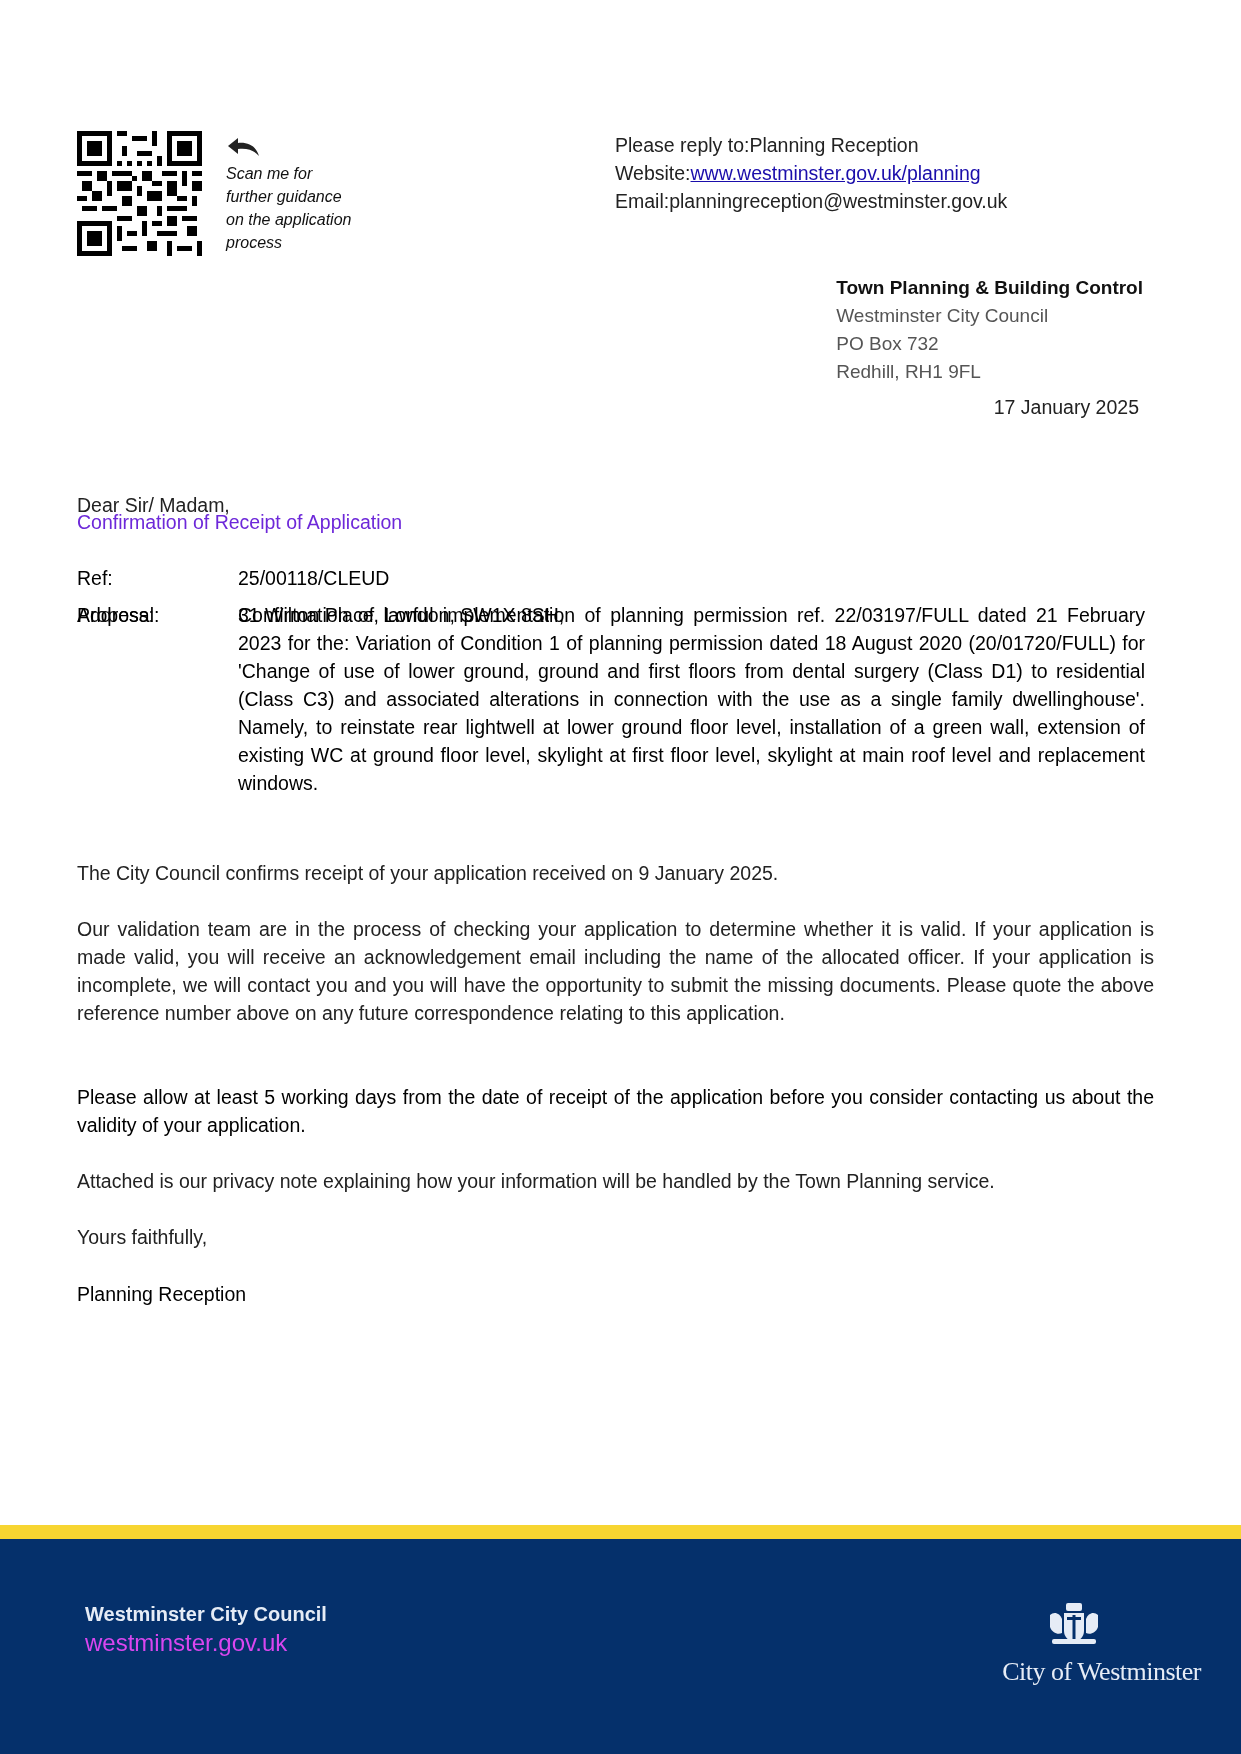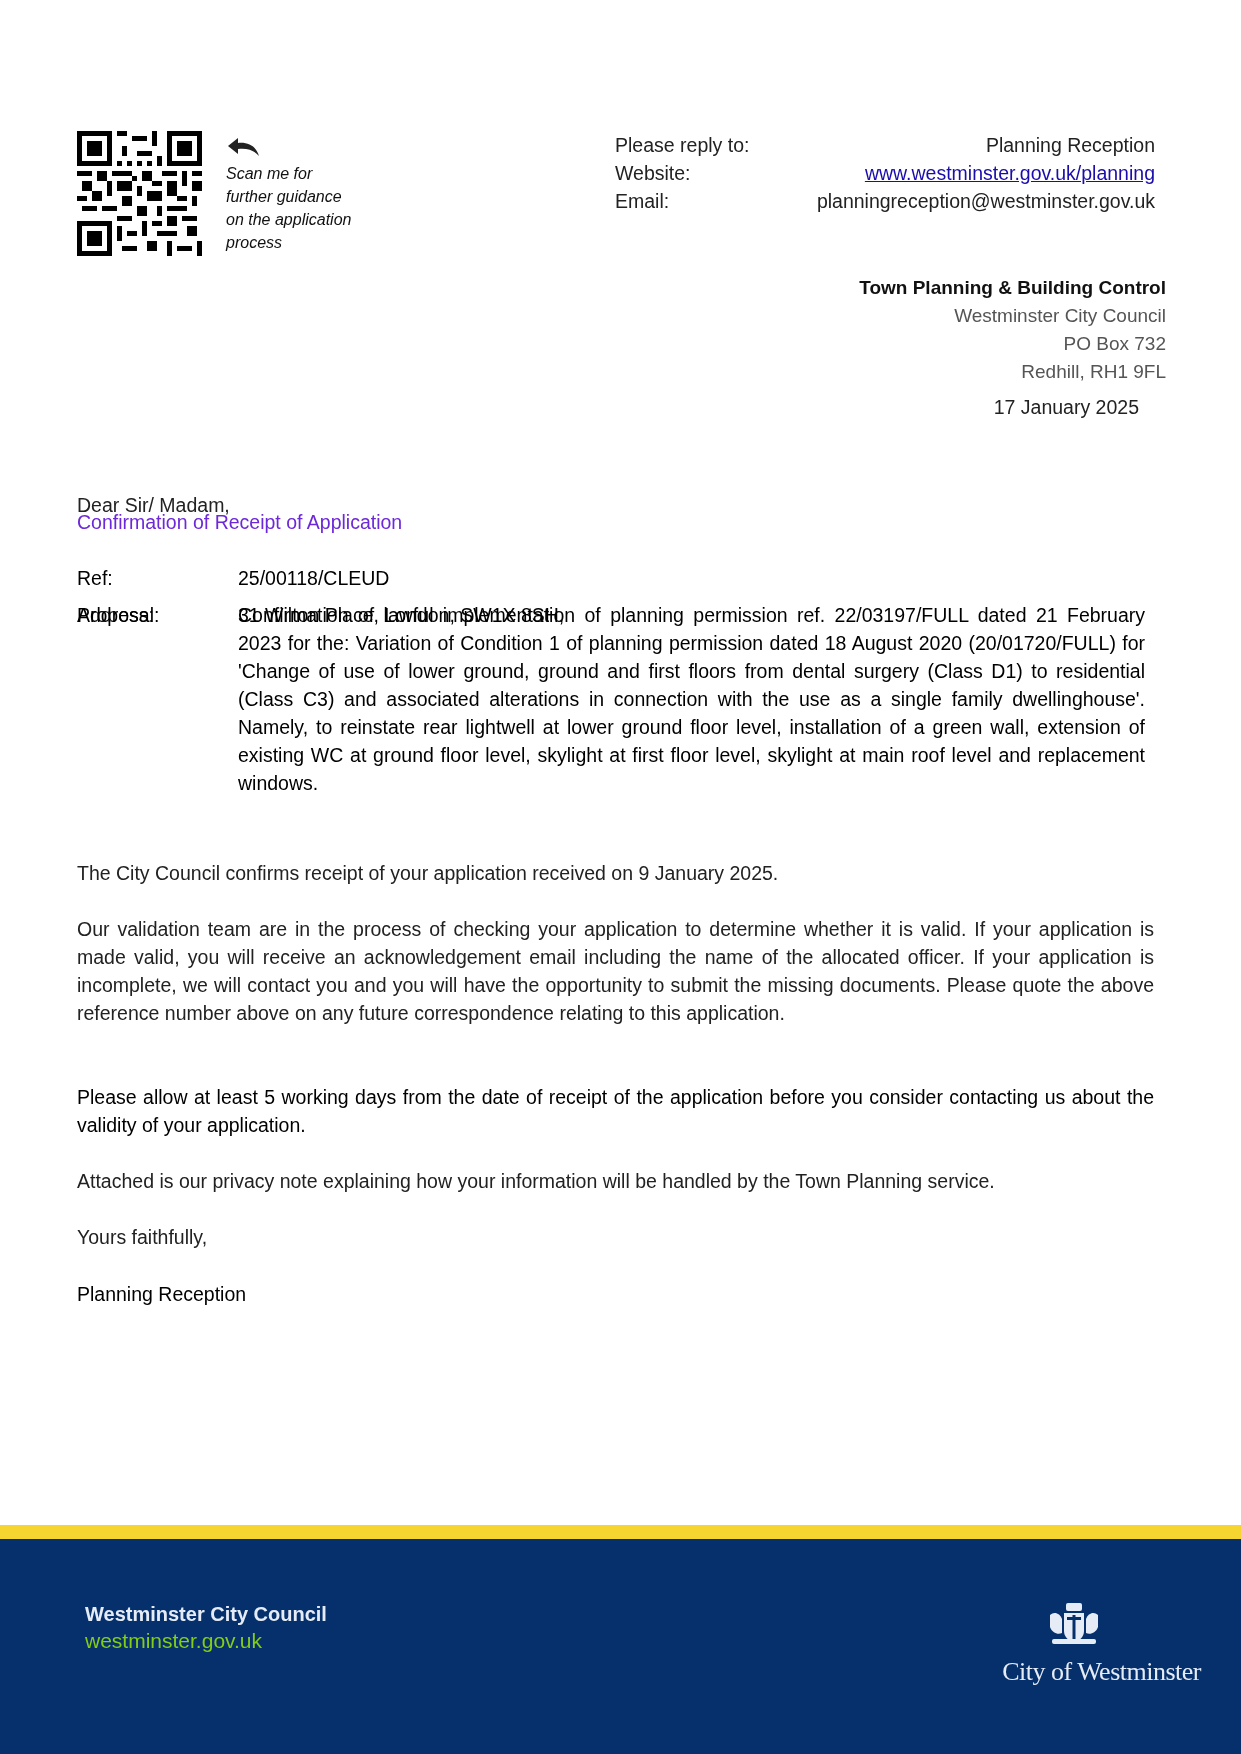--- a/index.html
+++ b/index.html
@@ -6,25 +6,25 @@
   html, body { width: 1241px; height: 1754px; background: #ffffff; overflow: hidden; }
   body { position: relative; font-family: "Liberation Sans", "DejaVu Sans", sans-serif; color: #1a1a1a; }
 
   .qr { position: absolute; left: 77px; top: 130px; width: 125px; height: 127px; }
   .qr svg { width: 100%; height: 100%; display: block; }
   .scan-block { position: absolute; left: 226px; top: 136px; width: 160px; }
   .arrow-icon { width: 36px; height: 24px; display: block; margin-bottom: 2px; }
   .scan-text { font-style: italic; font-size: 16px; line-height: 23px; color: #111; white-space: pre-line; }
 
   .reply-block { position: absolute; left: 615px; top: 131px; width: 540px; font-size: 19.5px; color: #222; }
-  .reply-row { display: flex; justify-content: space-between; height: 28px; line-height: 28px; }
+  .reply-row { display: flex; height: 28px; line-height: 28px; }
   .reply-value { text-align: right; }
   .reply-link { color: #1a0dab; text-decoration: underline; }
 
-  .addr-block { position: absolute; right: 75px; top: 274px; text-align: right; font-size: 19px; line-height: 28px; color: #555; }
+  .addr-block { position: absolute; right: 98px; top: 274px; text-align: left; font-size: 19px; line-height: 28px; color: #555; }
   .addr-title { font-weight: bold; color: #111; }
   .date { position: absolute; right: 102px; top: 396px; font-size: 19.5px; color: #222; }
 
   .body-text { position: absolute; left: 77px; width: 1077px; font-size: 19.5px; line-height: 28px; color: #222; }
   .salutation { top: 451px; margin-top: 40px; }
   .subject { top: 508px; color: #6d28d9; font-weight: 500; }
 
   .field { position: absolute; left: 77px; width: 1068px; display: flex; font-size: 19.5px; line-height: 28px; color: #000; }
   .field-label { width: 161px; flex: none; }
   .field-value { flex: 1; text-align: justify; }
@@ -35,21 +35,21 @@
   .p-received { top: 859px; }
   .p-validation { top: 915px; text-align: justify; }
   .p-allow { top: 1083px; text-align: justify; color: #000; font-weight: 500; }
   .p-privacy { top: 1167px; }
   .p-yours { top: 1223px; }
   .p-sign { top: 1280px; color: #000; font-weight: 500; }
 
   .footer-stripe { position: absolute; left: 0; top: 1525px; width: 1241px; height: 14px; background: #f7d531; }
   .footer { position: absolute; left: 0; top: 1539px; width: 1241px; height: 215px; background: #05306b; }
   .footer-org { position: absolute; left: 85px; top: 64px; color: #e6ecf6; font-size: 20px; font-weight: bold; }
-  .footer-url { position: absolute; left: 85px; top: 90px; color: #84cc16; font-size: 21px; }
+  .footer-url { position: absolute; left: 85px; top: 90px; color: #d946ef; font-size: 24px; }
   .crest-icon { position: absolute; left: 1044px; top: 62px; width: 60px; height: 46px; }
   .footer-brand { position: absolute; right: 40px; top: 118px; color: #e6ecf6; font-family: "Liberation Serif", "DejaVu Serif", serif; font-size: 26px; letter-spacing: -0.5px; }
 </style>
 </head>
 <body>
 
 <div class="qr">
   <svg viewBox="0 0 25 25" shape-rendering="crispEdges">
     <rect width="25" height="25" fill="#fff"></rect>
     <g fill="#000">

